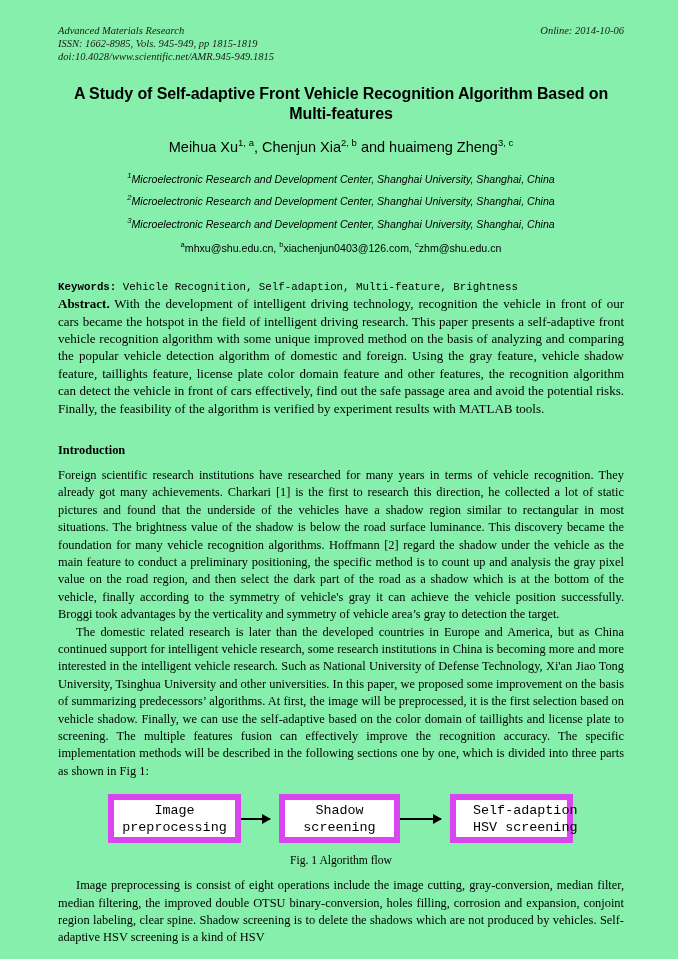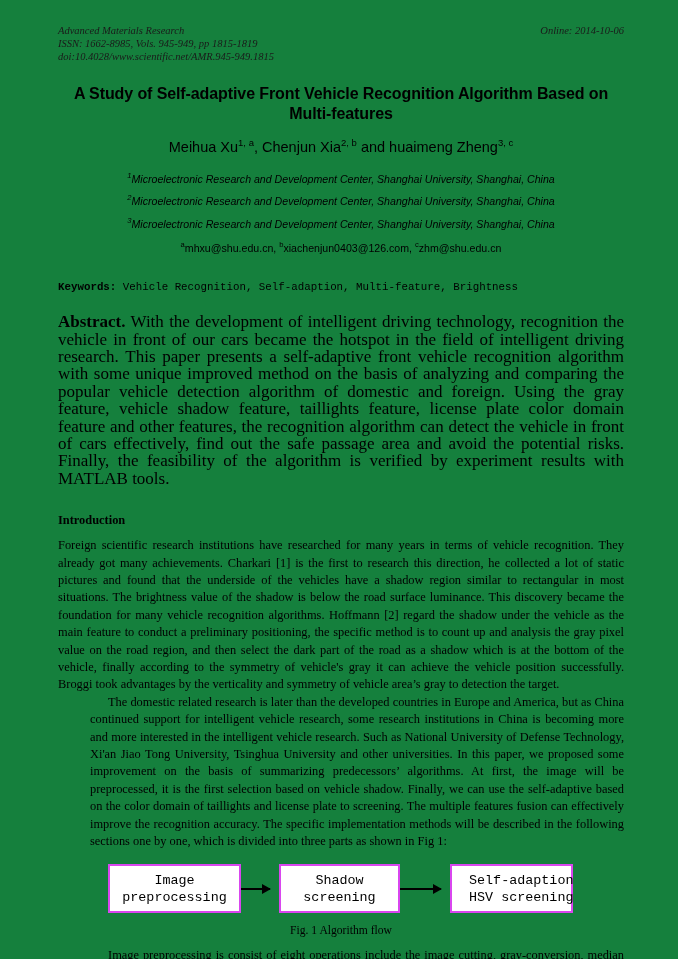--- a/index.html
+++ b/index.html
@@ -11,21 +11,21 @@
     width: 678px;
     height: 959px;
     overflow: hidden;
     font-family: "Liberation Serif", serif;
     color: #000000;
   }
   .page {
     position: relative;
     width: 678px;
     height: 959px;
-    background: #15803d;
+    background: #86efac;
     box-sizing: border-box;
     padding: 0;
   }
   .content {
     position: absolute;
     left: 58px;
     top: 24px;
     width: 566px;
   }
 
@@ -105,23 +105,22 @@
     font-family: Liberation Mono, monospace;
     font-size: 10.8px;
     line-height: 15px;
   }
   .keywords .kw-label {
     font-weight: bold;
   }
 
   
   .abstract {
-    margin-top: 18px;
-    font-family: "Liberation Serif", serif;
-    font-size: 17px;
+    font-family: "Liberation Serif", serif;
+    font-size: 13px;
     line-height: 17.4px;
     text-align: justify;
     text-justify: inter-word;
   }
   .abstract .ab-label {
     font-weight: bold;
   }
 
   
   .section-head {
@@ -134,40 +133,39 @@
   .body-para {
     margin-top: 9px;
     font-family: "Liberation Serif", serif;
     font-size: 12.4px;
     line-height: 17.4px;
     text-align: justify;
     text-justify: inter-word;
   }
   .body-para.indent {
     text-indent: 18px;
-    margin-left: 32px;
   }
   .body-para.tight {
     margin-top: 0px;
   }
 
   
   .figure {
     margin-top: 14px;
   }
   .flow {
     position: relative;
     height: 56px;
     width: 566px;
   }
   .flow-box {
     position: absolute;
     top: 0;
     box-sizing: border-box;
-    border: 2px solid #d946ef;
+    border: 6px solid #d946ef;
     background: #fff;
     font-family: "Liberation Mono", monospace;
     font-size: 13.4px;
     line-height: 17px;
     display: flex;
     flex-direction: column;
     justify-content: center;
     height: 49px;
   }
   .flow-box .l1, .flow-box .l2 {

